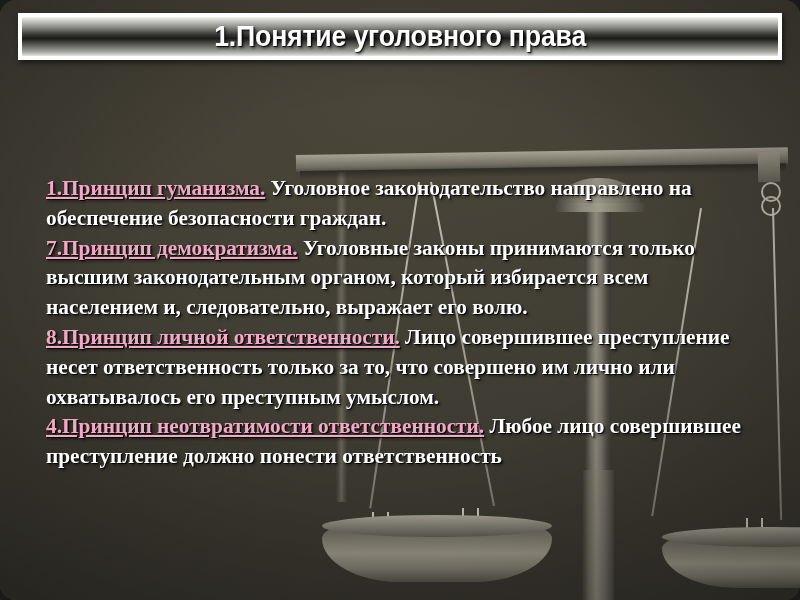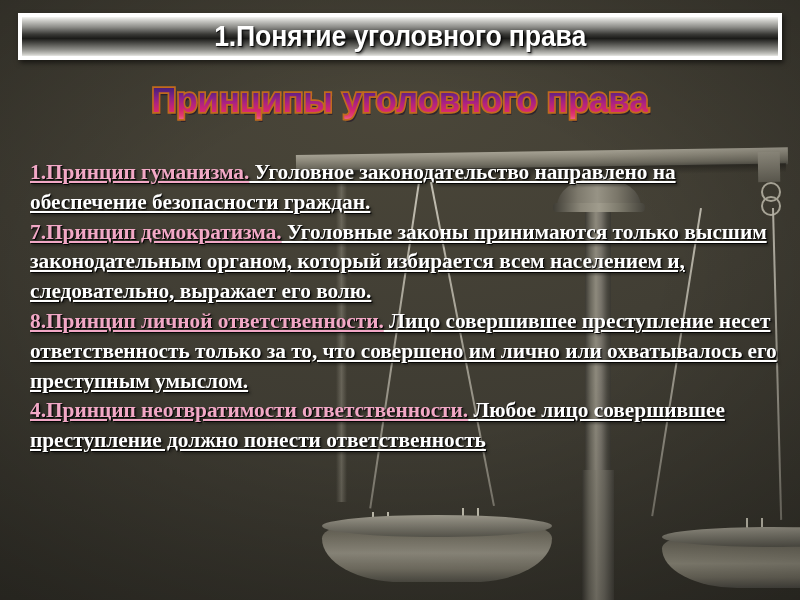--- a/index.html
+++ b/index.html
@@ -10,20 +10,21 @@
   }
 
   #slide {
     position: relative;
     width: 800px;
     height: 600px;
     overflow: hidden;
     background: #3b382f;
     font-family: "Liberation Serif", "DejaVu Serif", serif;
     user-select: none;
+    border-radius: 16px;
   }
 
   
   .bg-layer {
     position: absolute;
     inset: 0;
     overflow: hidden;
   }
 
   .bg-wash {
@@ -264,22 +265,21 @@
       2px 2px 3px rgba(0,0,0,.6);
     letter-spacing: -0.05px;
   }
   .lede {
     color: #f2a8c6;
     text-decoration: underline;
     text-decoration-thickness: 2px;
     text-underline-offset: 2px;
   }
   .para {
-    margin: 0;
-    text-decoration: underline;
+    margin: 16px;
   }
 </style>
 </head>
 <body>
 
 <div id="slide">
 
   <div class="bg-layer">
     <div class="bg-wash"></div>
 
@@ -315,27 +315,20 @@
     <div class="pan-rim" style="left:662px; top:527px; width:220px; height:20px;
                 background: linear-gradient(to bottom, #a6a294, #5d5b51);"></div>
 
     <div class="bg-vignette"></div>
   </div>
 
   <div class="title-banner">
     <span class="title-banner-text">1.Понятие уголовного права</span>
   </div>
 
-  <div class="wordart">
-    <span class="wordart-inner">
-      <span class="wordart-shadow">Принципы уголовного права</span>
-      <span class="wordart-outline">Принципы уголовного права</span>
-      <span class="wordart-fill">Принципы уголовного права</span>
-    </span>
-  </div>
 
   <div class="body-block">
     <p class="para">
       <span><span class="lede">1.Принцип гуманизма.</span><span> Уголовное законодательство направлено на обеспечение безопасности граждан.</span></span><br>
       <span><span class="lede">7.Принцип демократизма.</span><span> Уголовные законы принимаются только высшим законодательным органом, который избирается всем населением и, следовательно, выражает его волю.</span></span><br>
       <span><span class="lede">8.Принцип личной ответственности.</span><span> Лицо совершившее преступление несет ответственность только за то, что совершено им лично или охватывалось его преступным умыслом.</span></span><br>
       <span><span class="lede">4.Принцип неотвратимости ответственности.</span><span> Любое лицо совершившее преступление должно понести ответственность</span></span>
     </p>
   </div>
 

